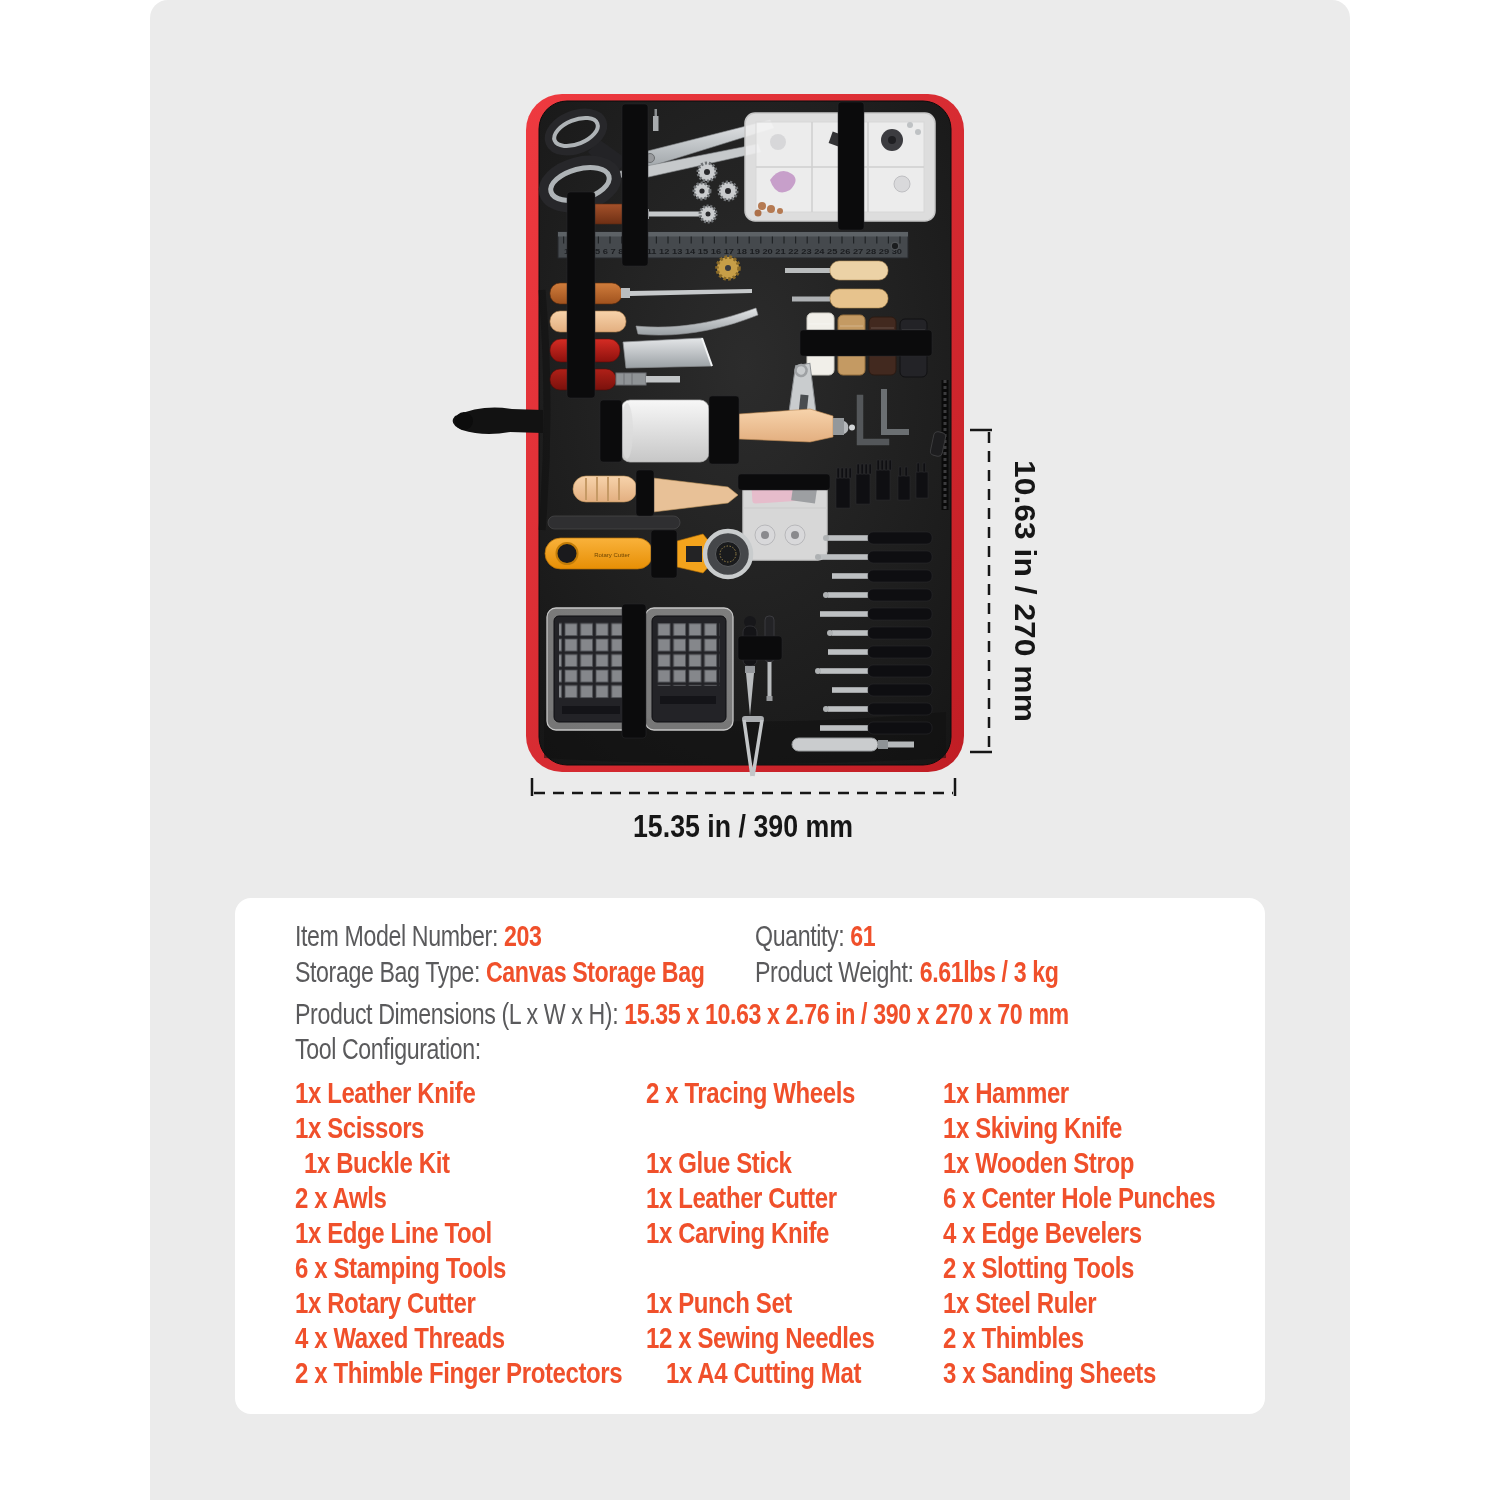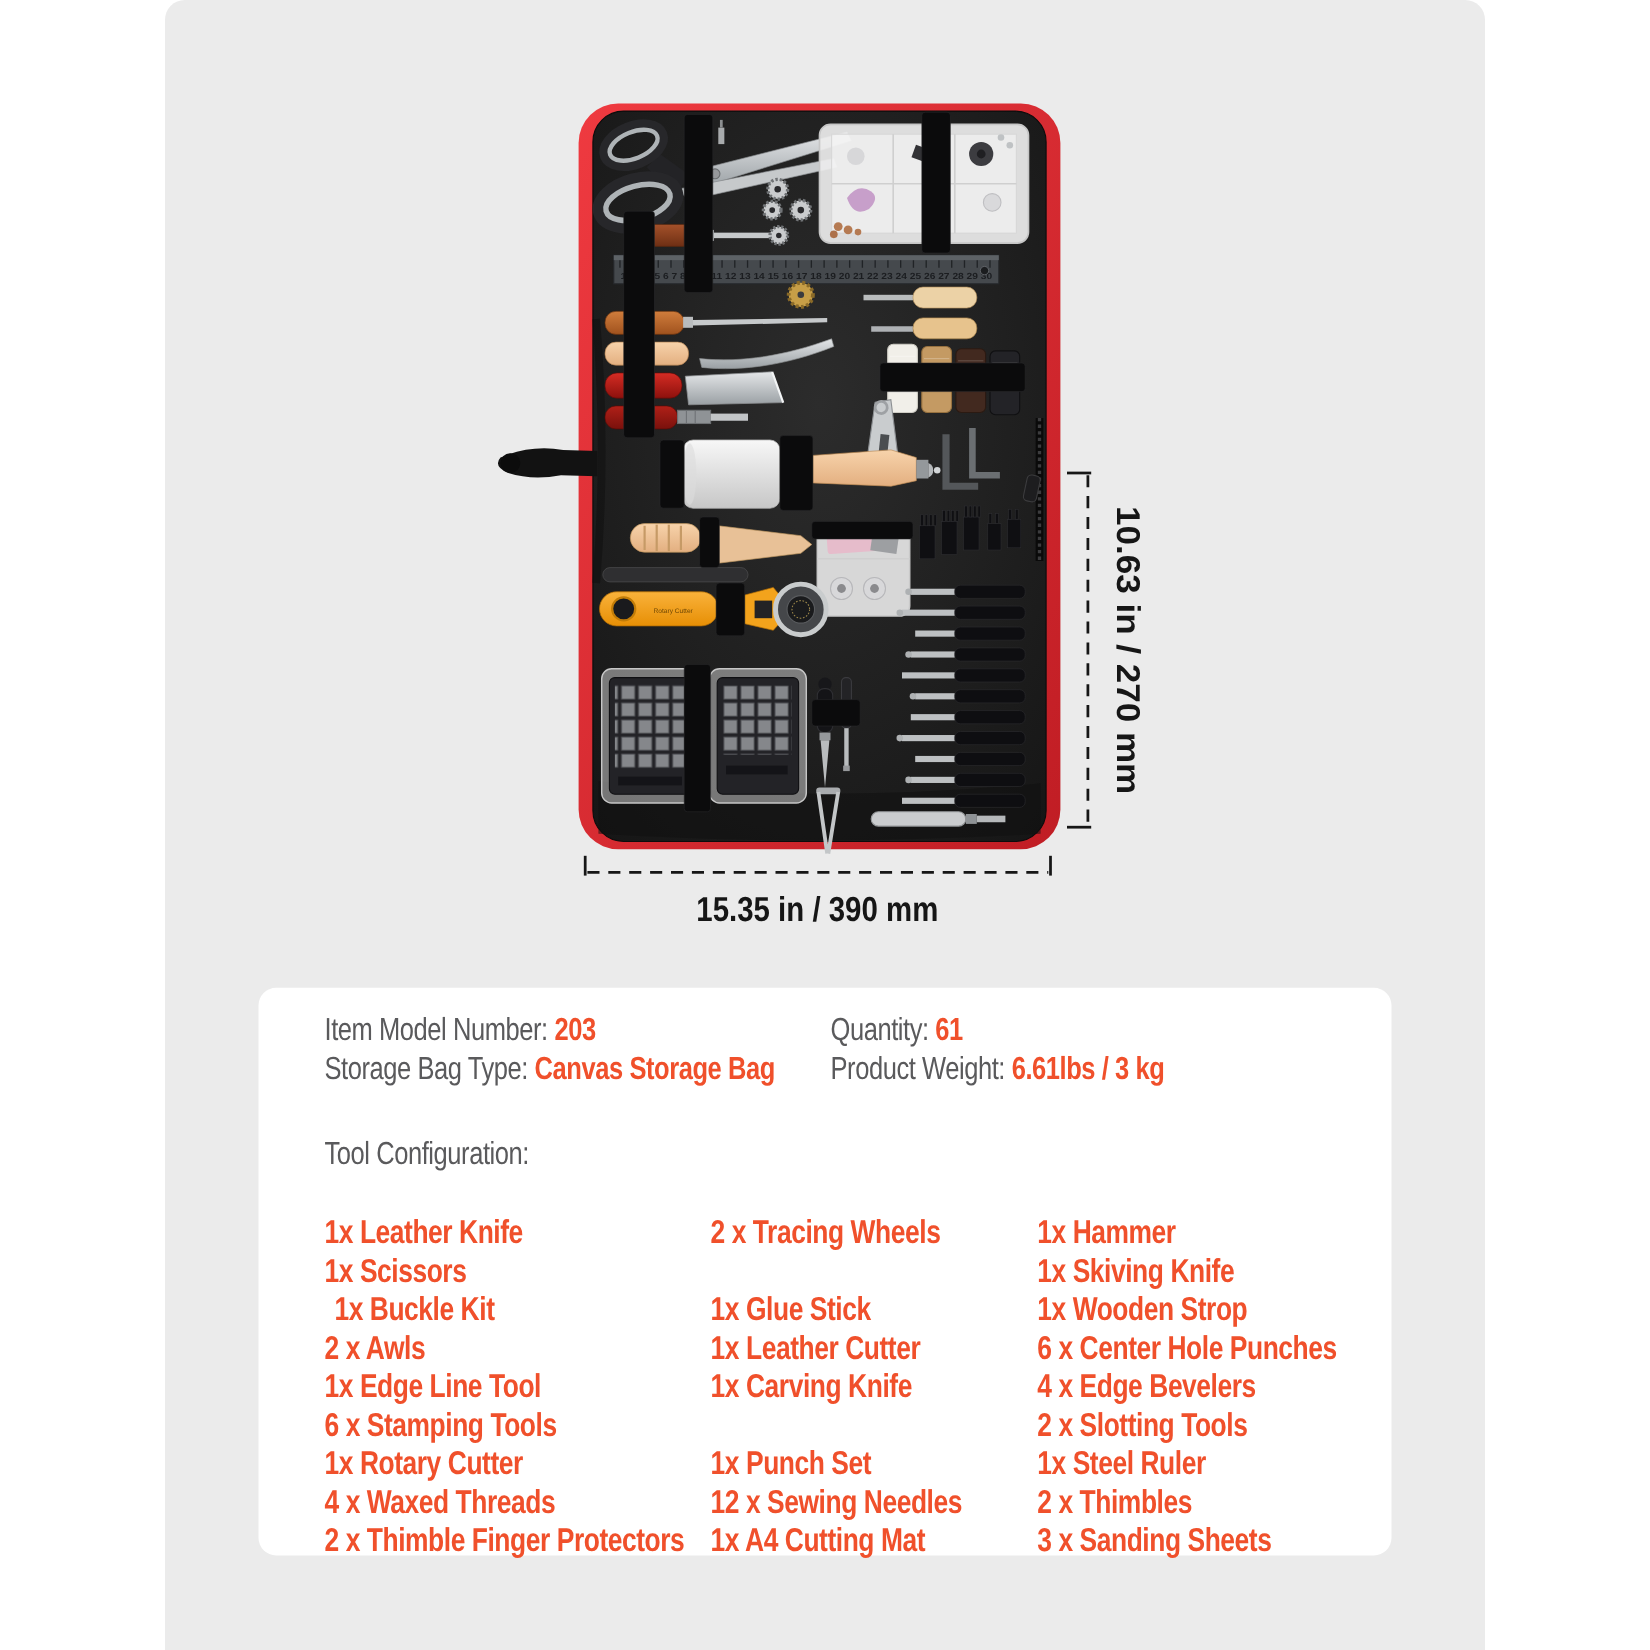--- a/index.html
+++ b/index.html
@@ -9,21 +9,21 @@
             background:#EBEBEB;border-radius:18px 18px 0 0;}
   .photo-svg{position:absolute;left:440px;top:80px;width:620px;height:780px;}
   .card{position:absolute;left:235px;top:898px;width:1030px;height:516px;
         background:#ffffff;border-radius:16px;}
   .spec-line{position:absolute;white-space:nowrap;}
   .sq{display:inline-block;transform:scaleX(.8);transform-origin:0 0;white-space:nowrap;
       letter-spacing:-0.5px;}
   .lbl{color:#5A5A5C;font-size:29px;}
   .val{color:#F0502B;font-size:29px;font-weight:700;}
   .cfg{color:#5A5A5C;font-size:29px;}
-  .tool{position:absolute;white-space:nowrap;margin-top:28px;}
+  .tool{position:absolute;white-space:nowrap;}
   .tool .sq{font-size:30px;font-weight:700;color:#F0502B;}
 </style>
 </head>
 <body>
 
 <div class="page">
   <div class="backdrop"></div>
 
   <svg class="photo-svg" viewBox="0 0 620 780">
     <defs>
@@ -394,41 +394,44 @@
     </div>
     <div class="spec-line" style="left:520px;top:22px">
       <span class="sq"><span class="lbl">Quantity: </span><span class="val">61</span></span>
     </div>
     <div class="spec-line" style="left:60px;top:58px">
       <span class="sq"><span class="lbl">Storage Bag Type: </span><span class="val">Canvas Storage Bag</span></span>
     </div>
     <div class="spec-line" style="left:520px;top:58px">
       <span class="sq"><span class="lbl">Product Weight: </span><span class="val">6.61lbs / 3 kg</span></span>
     </div>
+    <div class="spec-line" style="left:60px;top:100px">
+      <span class="sq"><span class="lbl">Product Dimensions (L x W x H): </span><span class="val">15.35 x 10.63 x 2.76 in / 390 x 270 x 70 mm</span></span>
+    </div>
     <div class="spec-line" style="left:60px;top:135px">
       <span class="sq"><span class="cfg">Tool Configuration:</span></span>
     </div>
 
     <div class="tool" style="left:60px;top:178px"><span class="sq">1x Leather Knife</span></div>
     <div class="tool" style="left:60px;top:213px"><span class="sq">1x Scissors</span></div>
     <div class="tool" style="left:69px;top:248px"><span class="sq">1x Buckle Kit</span></div>
     <div class="tool" style="left:60px;top:283px"><span class="sq">2 x Awls</span></div>
     <div class="tool" style="left:60px;top:318px"><span class="sq">1x Edge Line Tool</span></div>
     <div class="tool" style="left:60px;top:353px"><span class="sq">6 x Stamping Tools</span></div>
     <div class="tool" style="left:60px;top:388px"><span class="sq">1x Rotary Cutter</span></div>
     <div class="tool" style="left:60px;top:423px"><span class="sq">4 x Waxed Threads</span></div>
     <div class="tool" style="left:60px;top:458px"><span class="sq">2 x Thimble Finger Protectors</span></div>
 
     <div class="tool" style="left:411px;top:178px"><span class="sq">2 x Tracing Wheels</span></div>
     <div class="tool" style="left:411px;top:248px"><span class="sq">1x Glue Stick</span></div>
     <div class="tool" style="left:411px;top:283px"><span class="sq">1x Leather Cutter</span></div>
     <div class="tool" style="left:411px;top:318px"><span class="sq">1x Carving Knife</span></div>
     <div class="tool" style="left:411px;top:388px"><span class="sq">1x Punch Set</span></div>
     <div class="tool" style="left:411px;top:423px"><span class="sq">12 x Sewing Needles</span></div>
-    <div class="tool" style="left:411px;top:458px"><span class="sq">1x A4 Cutting Mat</span></div>
+    <div class="tool" style="left:431px;top:458px"><span class="sq">1x A4 Cutting Mat</span></div>
 
     <div class="tool" style="left:708px;top:178px"><span class="sq">1x Hammer</span></div>
     <div class="tool" style="left:708px;top:213px"><span class="sq">1x Skiving Knife</span></div>
     <div class="tool" style="left:708px;top:248px"><span class="sq">1x Wooden Strop</span></div>
     <div class="tool" style="left:708px;top:283px"><span class="sq">6 x Center Hole Punches</span></div>
     <div class="tool" style="left:708px;top:318px"><span class="sq">4 x Edge Bevelers</span></div>
     <div class="tool" style="left:708px;top:353px"><span class="sq">2 x Slotting Tools</span></div>
     <div class="tool" style="left:708px;top:388px"><span class="sq">1x Steel Ruler</span></div>
     <div class="tool" style="left:708px;top:423px"><span class="sq">2 x Thimbles</span></div>
     <div class="tool" style="left:708px;top:458px"><span class="sq">3 x Sanding Sheets</span></div>

